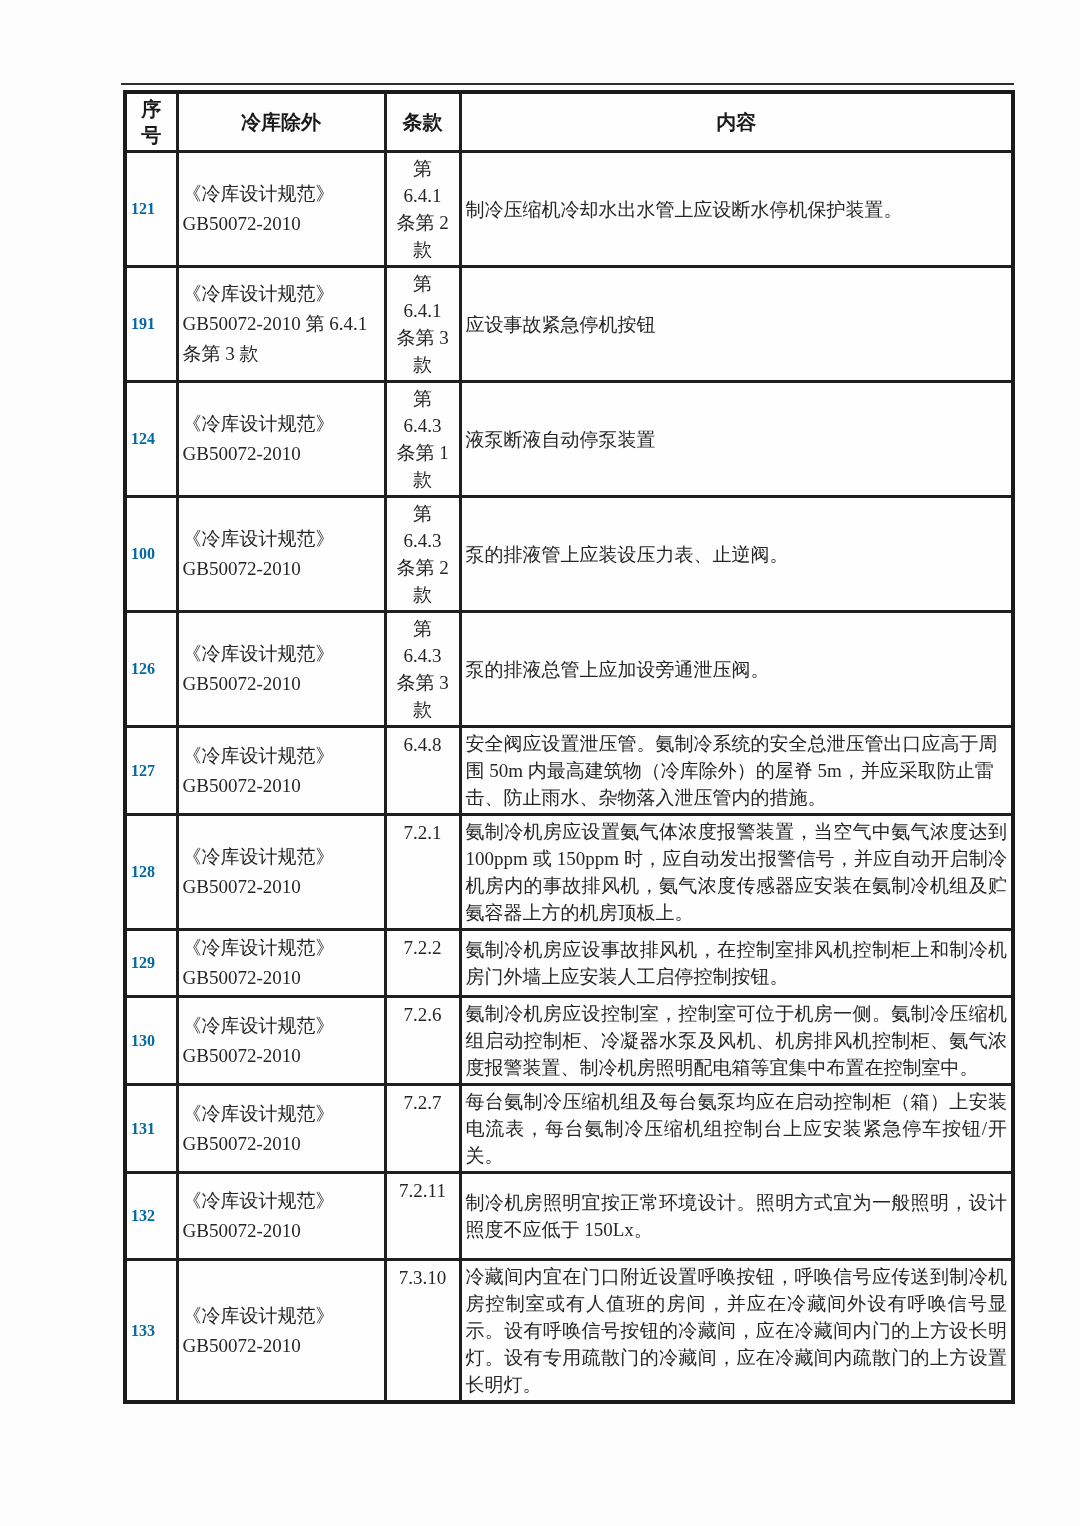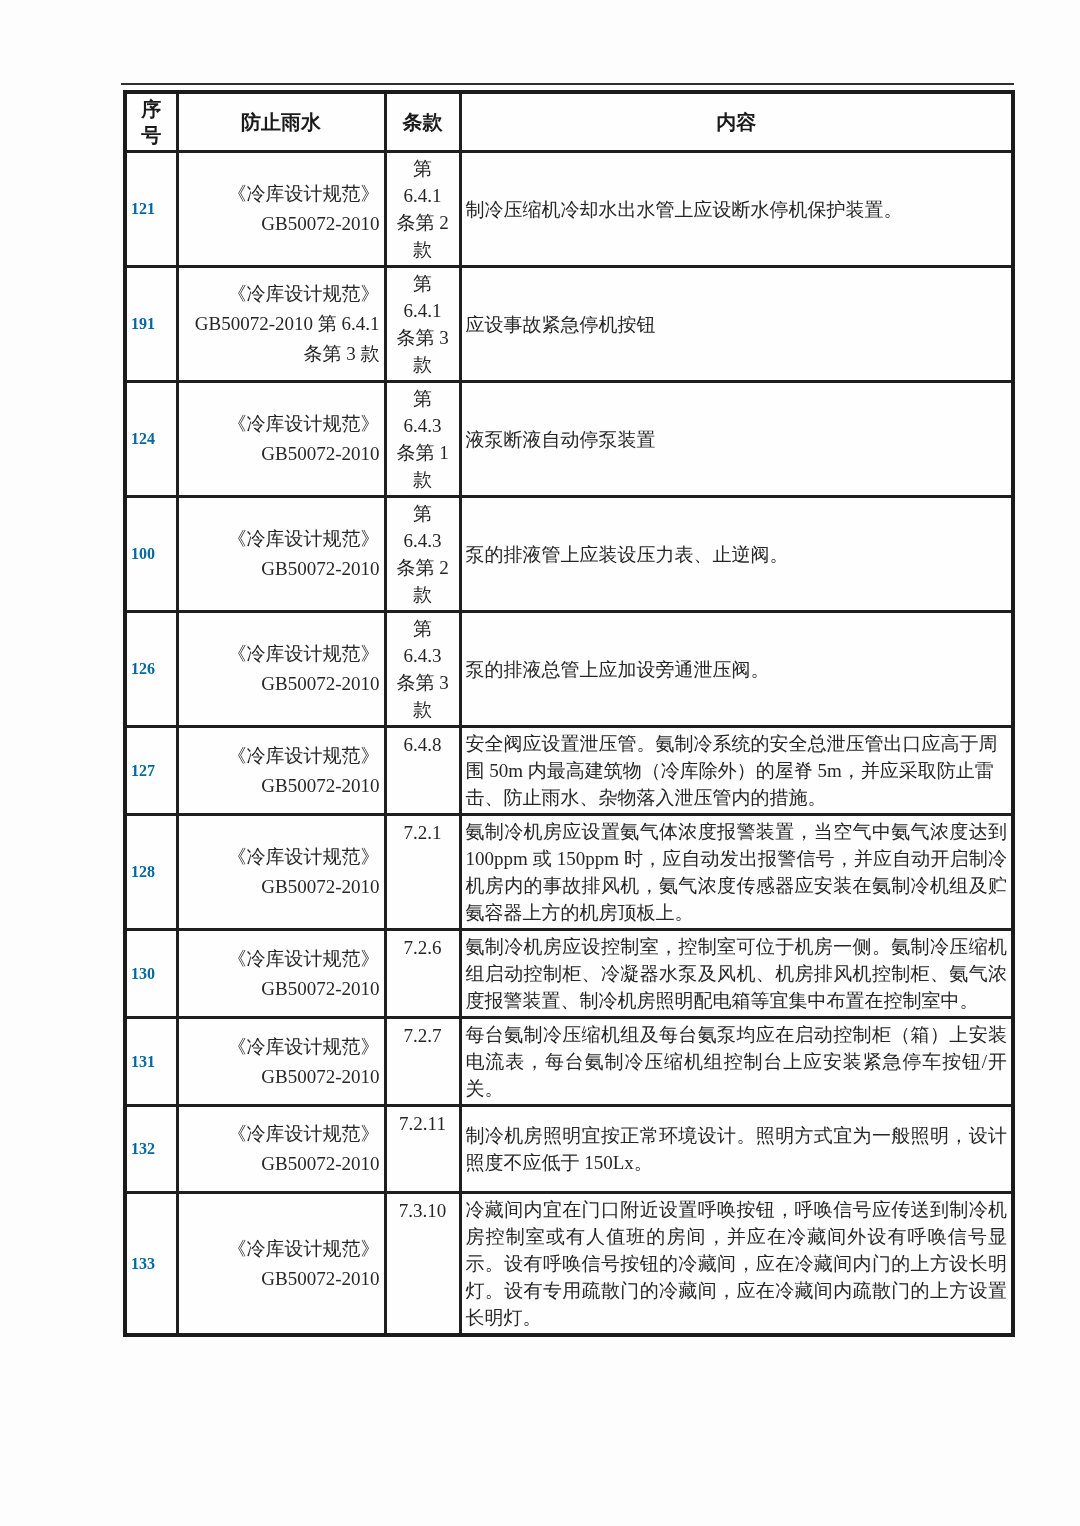--- a/index.html
+++ b/index.html
@@ -52,21 +52,21 @@
     white-space: pre-line;
   }
   .c-no {
     font-size: 16px;
     font-weight: bold;
     color: #0369a1;
     text-align: left;
   }
   .c-name {
     font-size: 19px;
-    text-align: right;
+    text-align: left;
     line-height: 30px;
     white-space: pre-line;
   }
   .c-clause {
     font-size: 19px;
     text-align: center;
     line-height: 27px;
     white-space: pre-line;
   }
   .c-content {
@@ -104,21 +104,21 @@
       <col style="width:52px">
       <col style="width:208px">
       <col style="width:75px">
       <col style="width:553px">
     </colgroup>
 
     <tbody>
         <tr class="hdr">
       <th>序
 号</th>
-      <th>防止雨水</th>
+      <th>冷库除外</th>
       <th>条款</th>
       <th>内容</th>
     </tr>
 
     <tr class="r121">
       <td class="c-no">121</td>
       <td class="c-name">《冷库设计规范》
 GB50072-2010</td>
       <td class="c-clause">第
 6.4.1
@@ -182,20 +182,27 @@
     </tr>
 
     <tr class="r128 ct cl">
       <td class="c-no">128</td>
       <td class="c-name">《冷库设计规范》
 GB50072-2010</td>
       <td class="c-clause">7.2.1</td>
       <td class="c-content">氨制冷机房应设置氨气体浓度报警装置，当空气中氨气浓度达到 100ppm 或 150ppm 时，应自动发出报警信号，并应自动开启制冷机房内的事故排风机，氨气浓度传感器应安装在氨制冷机组及贮氨容器上方的机房顶板上。</td>
     </tr>
 
+    <tr class="r129 ct cl">
+      <td class="c-no">129</td>
+      <td class="c-name">《冷库设计规范》
+GB50072-2010</td>
+      <td class="c-clause">7.2.2</td>
+      <td class="c-content">氨制冷机房应设事故排风机，在控制室排风机控制柜上和制冷机房门外墙上应安装人工启停控制按钮。</td>
+    </tr>
 
     <tr class="r130 ct cl">
       <td class="c-no">130</td>
       <td class="c-name">《冷库设计规范》
 GB50072-2010</td>
       <td class="c-clause">7.2.6</td>
       <td class="c-content">氨制冷机房应设控制室，控制室可位于机房一侧。氨制冷压缩机组启动控制柜、冷凝器水泵及风机、机房排风机控制柜、氨气浓度报警装置、制冷机房照明配电箱等宜集中布置在控制室中。</td>
     </tr>
 
     <tr class="r131 ct cl">

